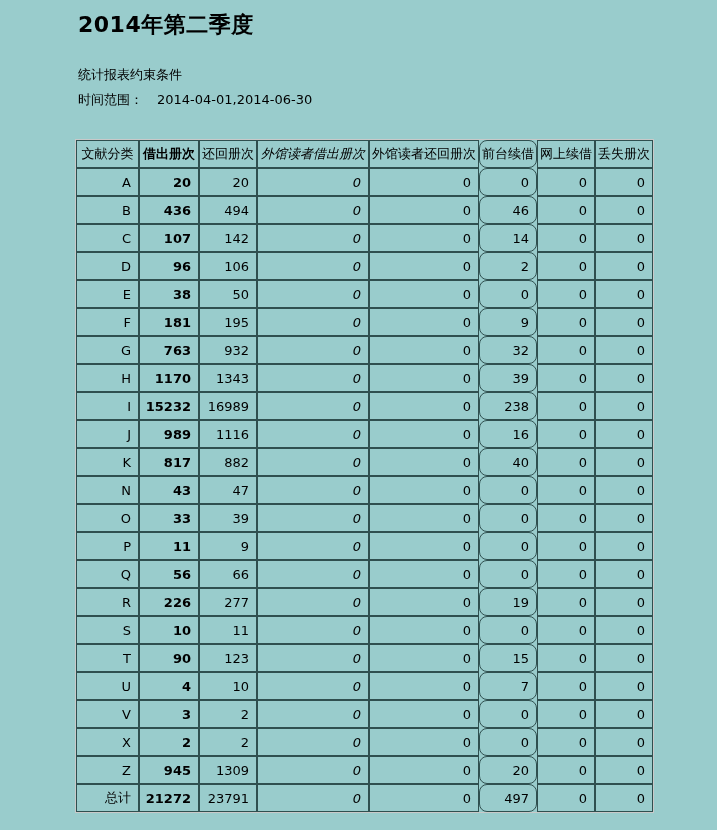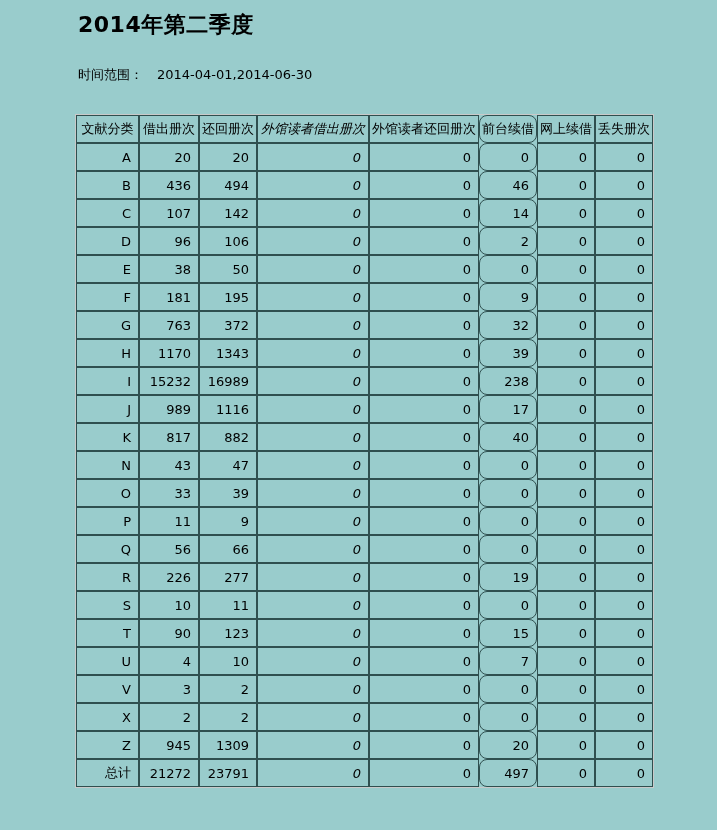--- a/index.html
+++ b/index.html
@@ -55,34 +55,35 @@
   }
   table.stats th {
     text-align: center;
     padding: 0 2px;
   }
   table.stats td.cat,
   table.stats td.num {
     text-align: right;
   }
   table.stats th:nth-child(1), table.stats td:nth-child(1) { width: 63px; }
-  table.stats th:nth-child(2), table.stats td:nth-child(2) { width: 60px; }
+  table.stats th:nth-child(2), table.stats td:nth-child(2) { width: 60px; font-weight: bold; }
   table.stats th:nth-child(3), table.stats td:nth-child(3) { width: 58px; }
   table.stats th:nth-child(4), table.stats td:nth-child(4) { width: 112px; font-style: italic; }
   table.stats th:nth-child(5), table.stats td:nth-child(5) { width: 99px; }
   table.stats th:nth-child(6), table.stats td:nth-child(6) { width: 58px; border-radius: 8px; }
   table.stats th:nth-child(7), table.stats td:nth-child(7) { width: 58px; }
   table.stats th:nth-child(8), table.stats td:nth-child(8) { width: 57px; }
 </style>
 </head>
 <body>
 
 <div class="page">
   <h1 class="page-title">2014年第二季度</h1>
 
+  <div class="sub-line">统计报表约束条件</div>
 
   <div class="time-line">
     <span>时间范围：</span><span class="tr-value">2014-04-01,2014-06-30</span>
   </div>
 
   <table class="stats">
     <thead>
       <tr id="head-row">
           <th>文献分类</th>
           <th>借出册次</th>
@@ -151,21 +152,21 @@
           <td class="num">195</td>
           <td class="num">0</td>
           <td class="num">0</td>
           <td class="num">9</td>
           <td class="num">0</td>
           <td class="num">0</td>
         </tr>
         <tr>
           <td class="cat">G</td>
           <td class="num">763</td>
-          <td class="num">372</td>
+          <td class="num">932</td>
           <td class="num">0</td>
           <td class="num">0</td>
           <td class="num">32</td>
           <td class="num">0</td>
           <td class="num">0</td>
         </tr>
         <tr>
           <td class="cat">H</td>
           <td class="num">1170</td>
           <td class="num">1343</td>
@@ -184,21 +185,21 @@
           <td class="num">238</td>
           <td class="num">0</td>
           <td class="num">0</td>
         </tr>
         <tr>
           <td class="cat">J</td>
           <td class="num">989</td>
           <td class="num">1116</td>
           <td class="num">0</td>
           <td class="num">0</td>
-          <td class="num">17</td>
+          <td class="num">16</td>
           <td class="num">0</td>
           <td class="num">0</td>
         </tr>
         <tr>
           <td class="cat">K</td>
           <td class="num">817</td>
           <td class="num">882</td>
           <td class="num">0</td>
           <td class="num">0</td>
           <td class="num">40</td>

